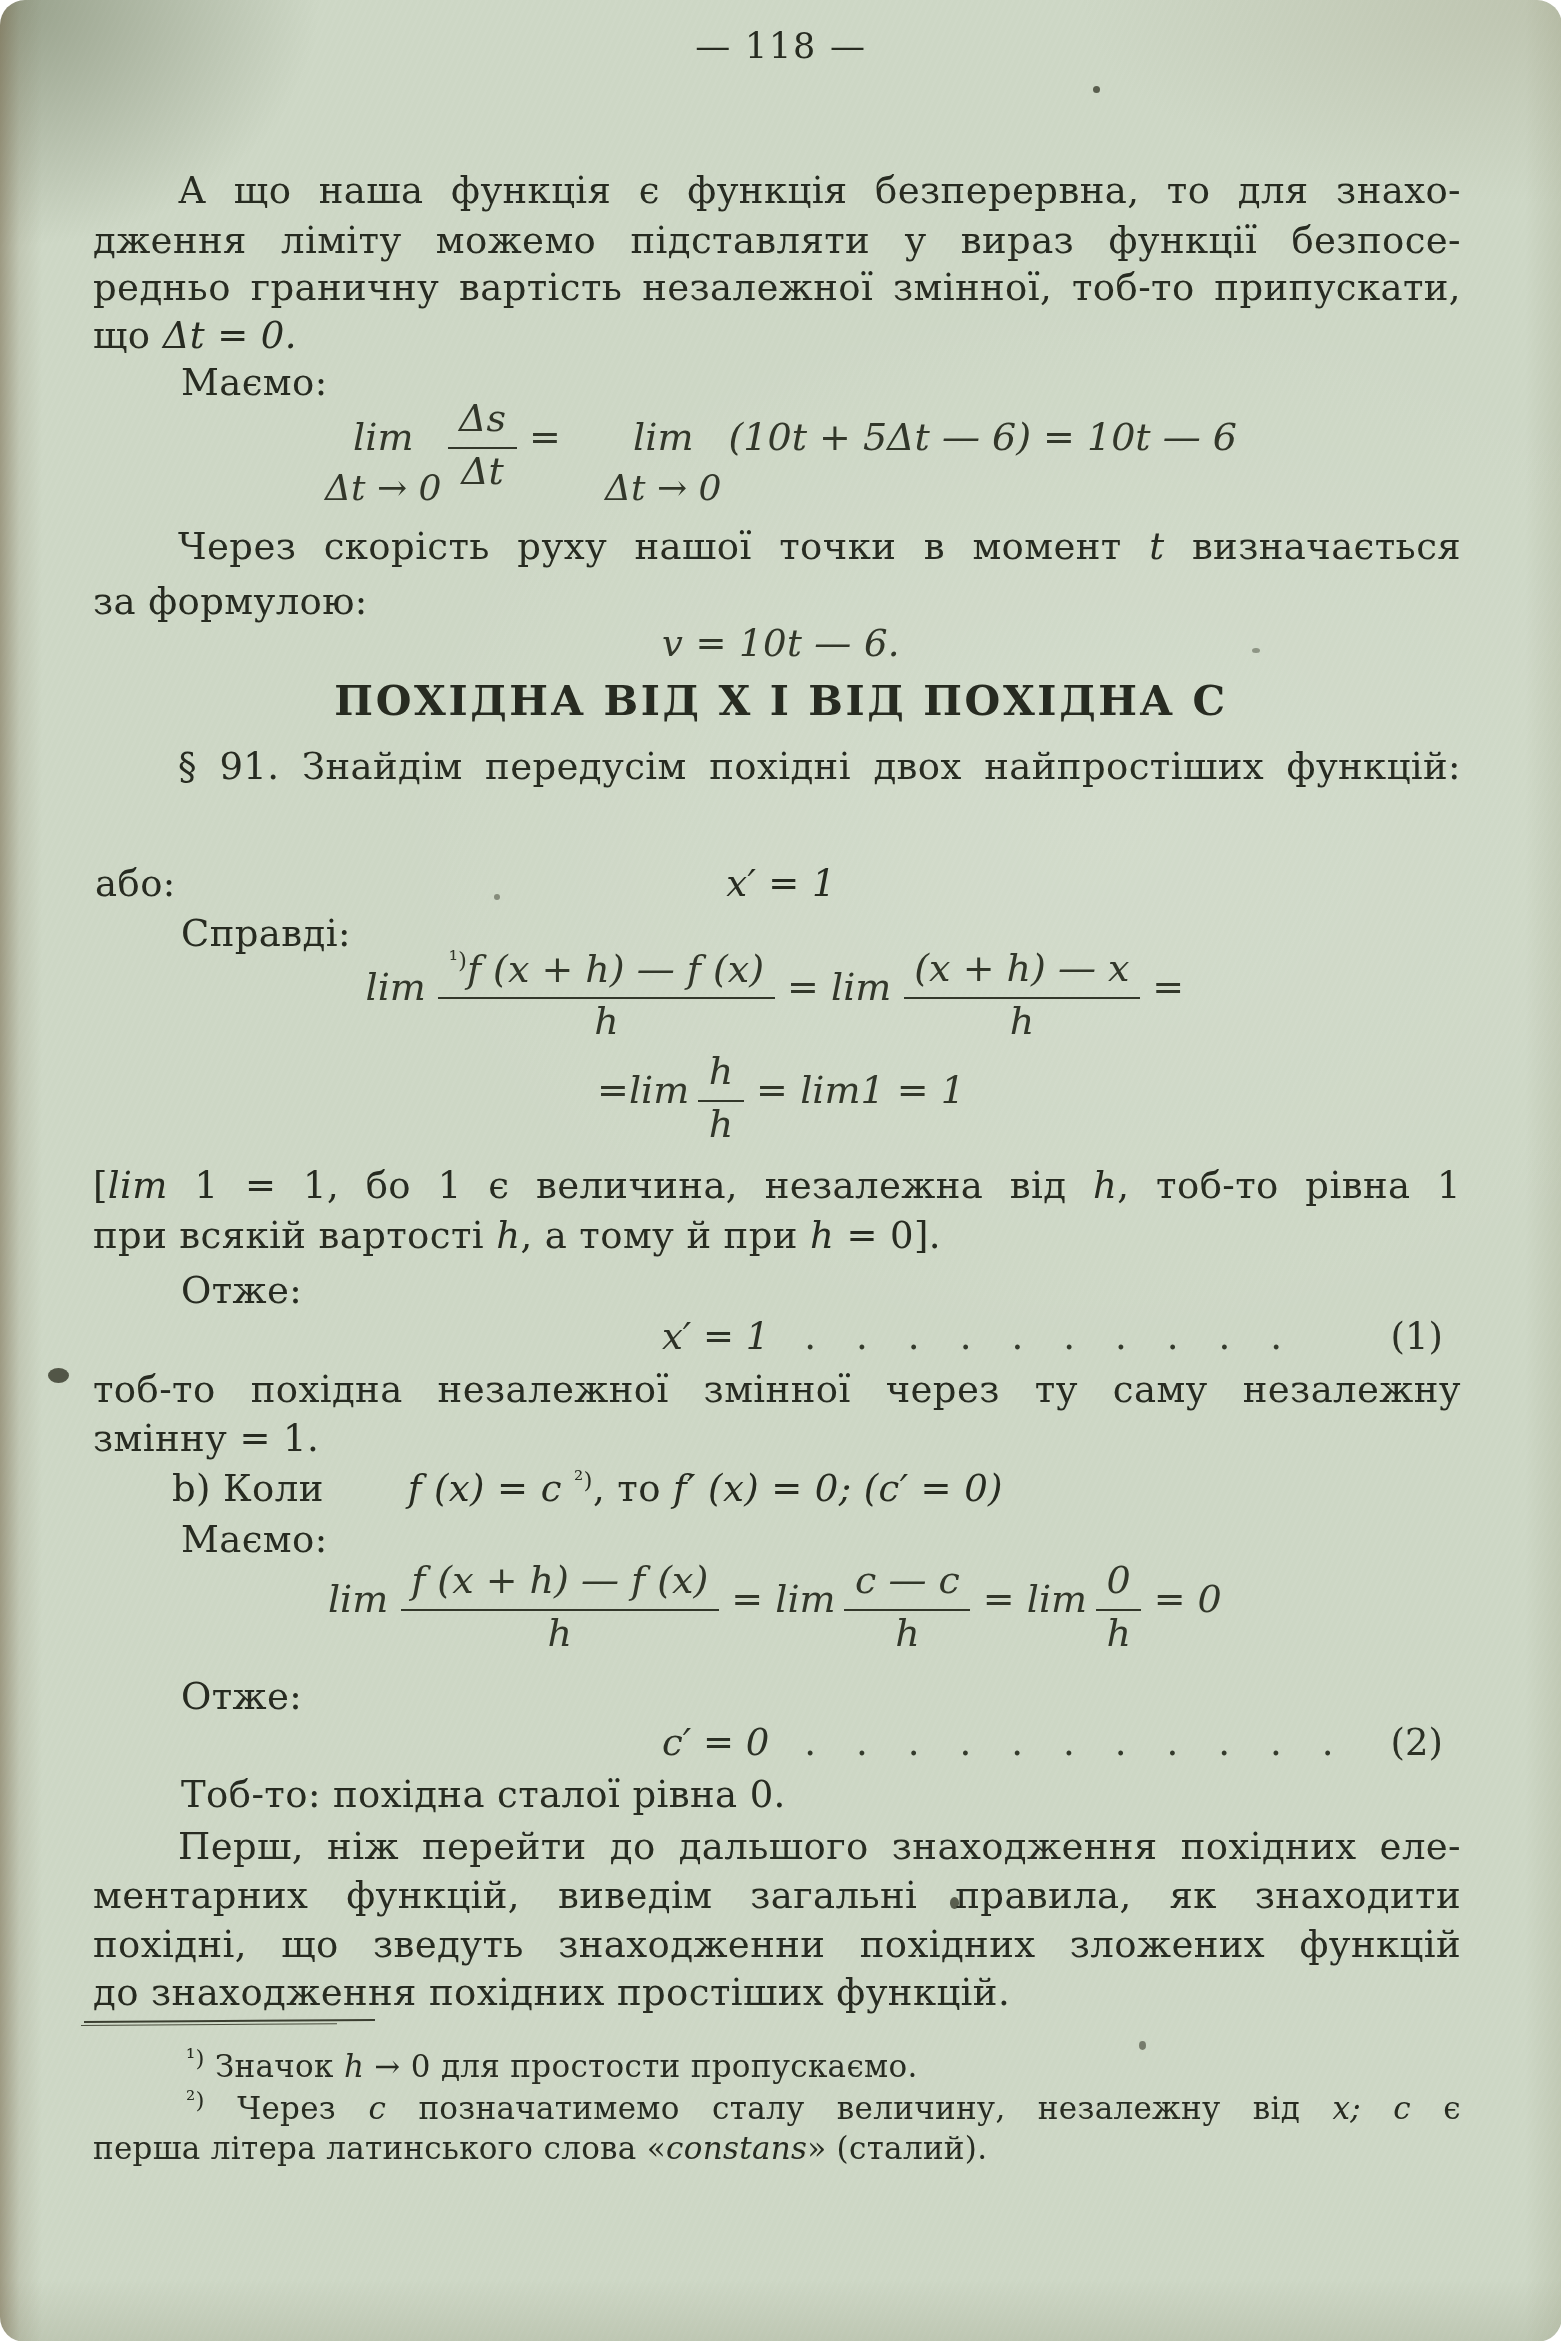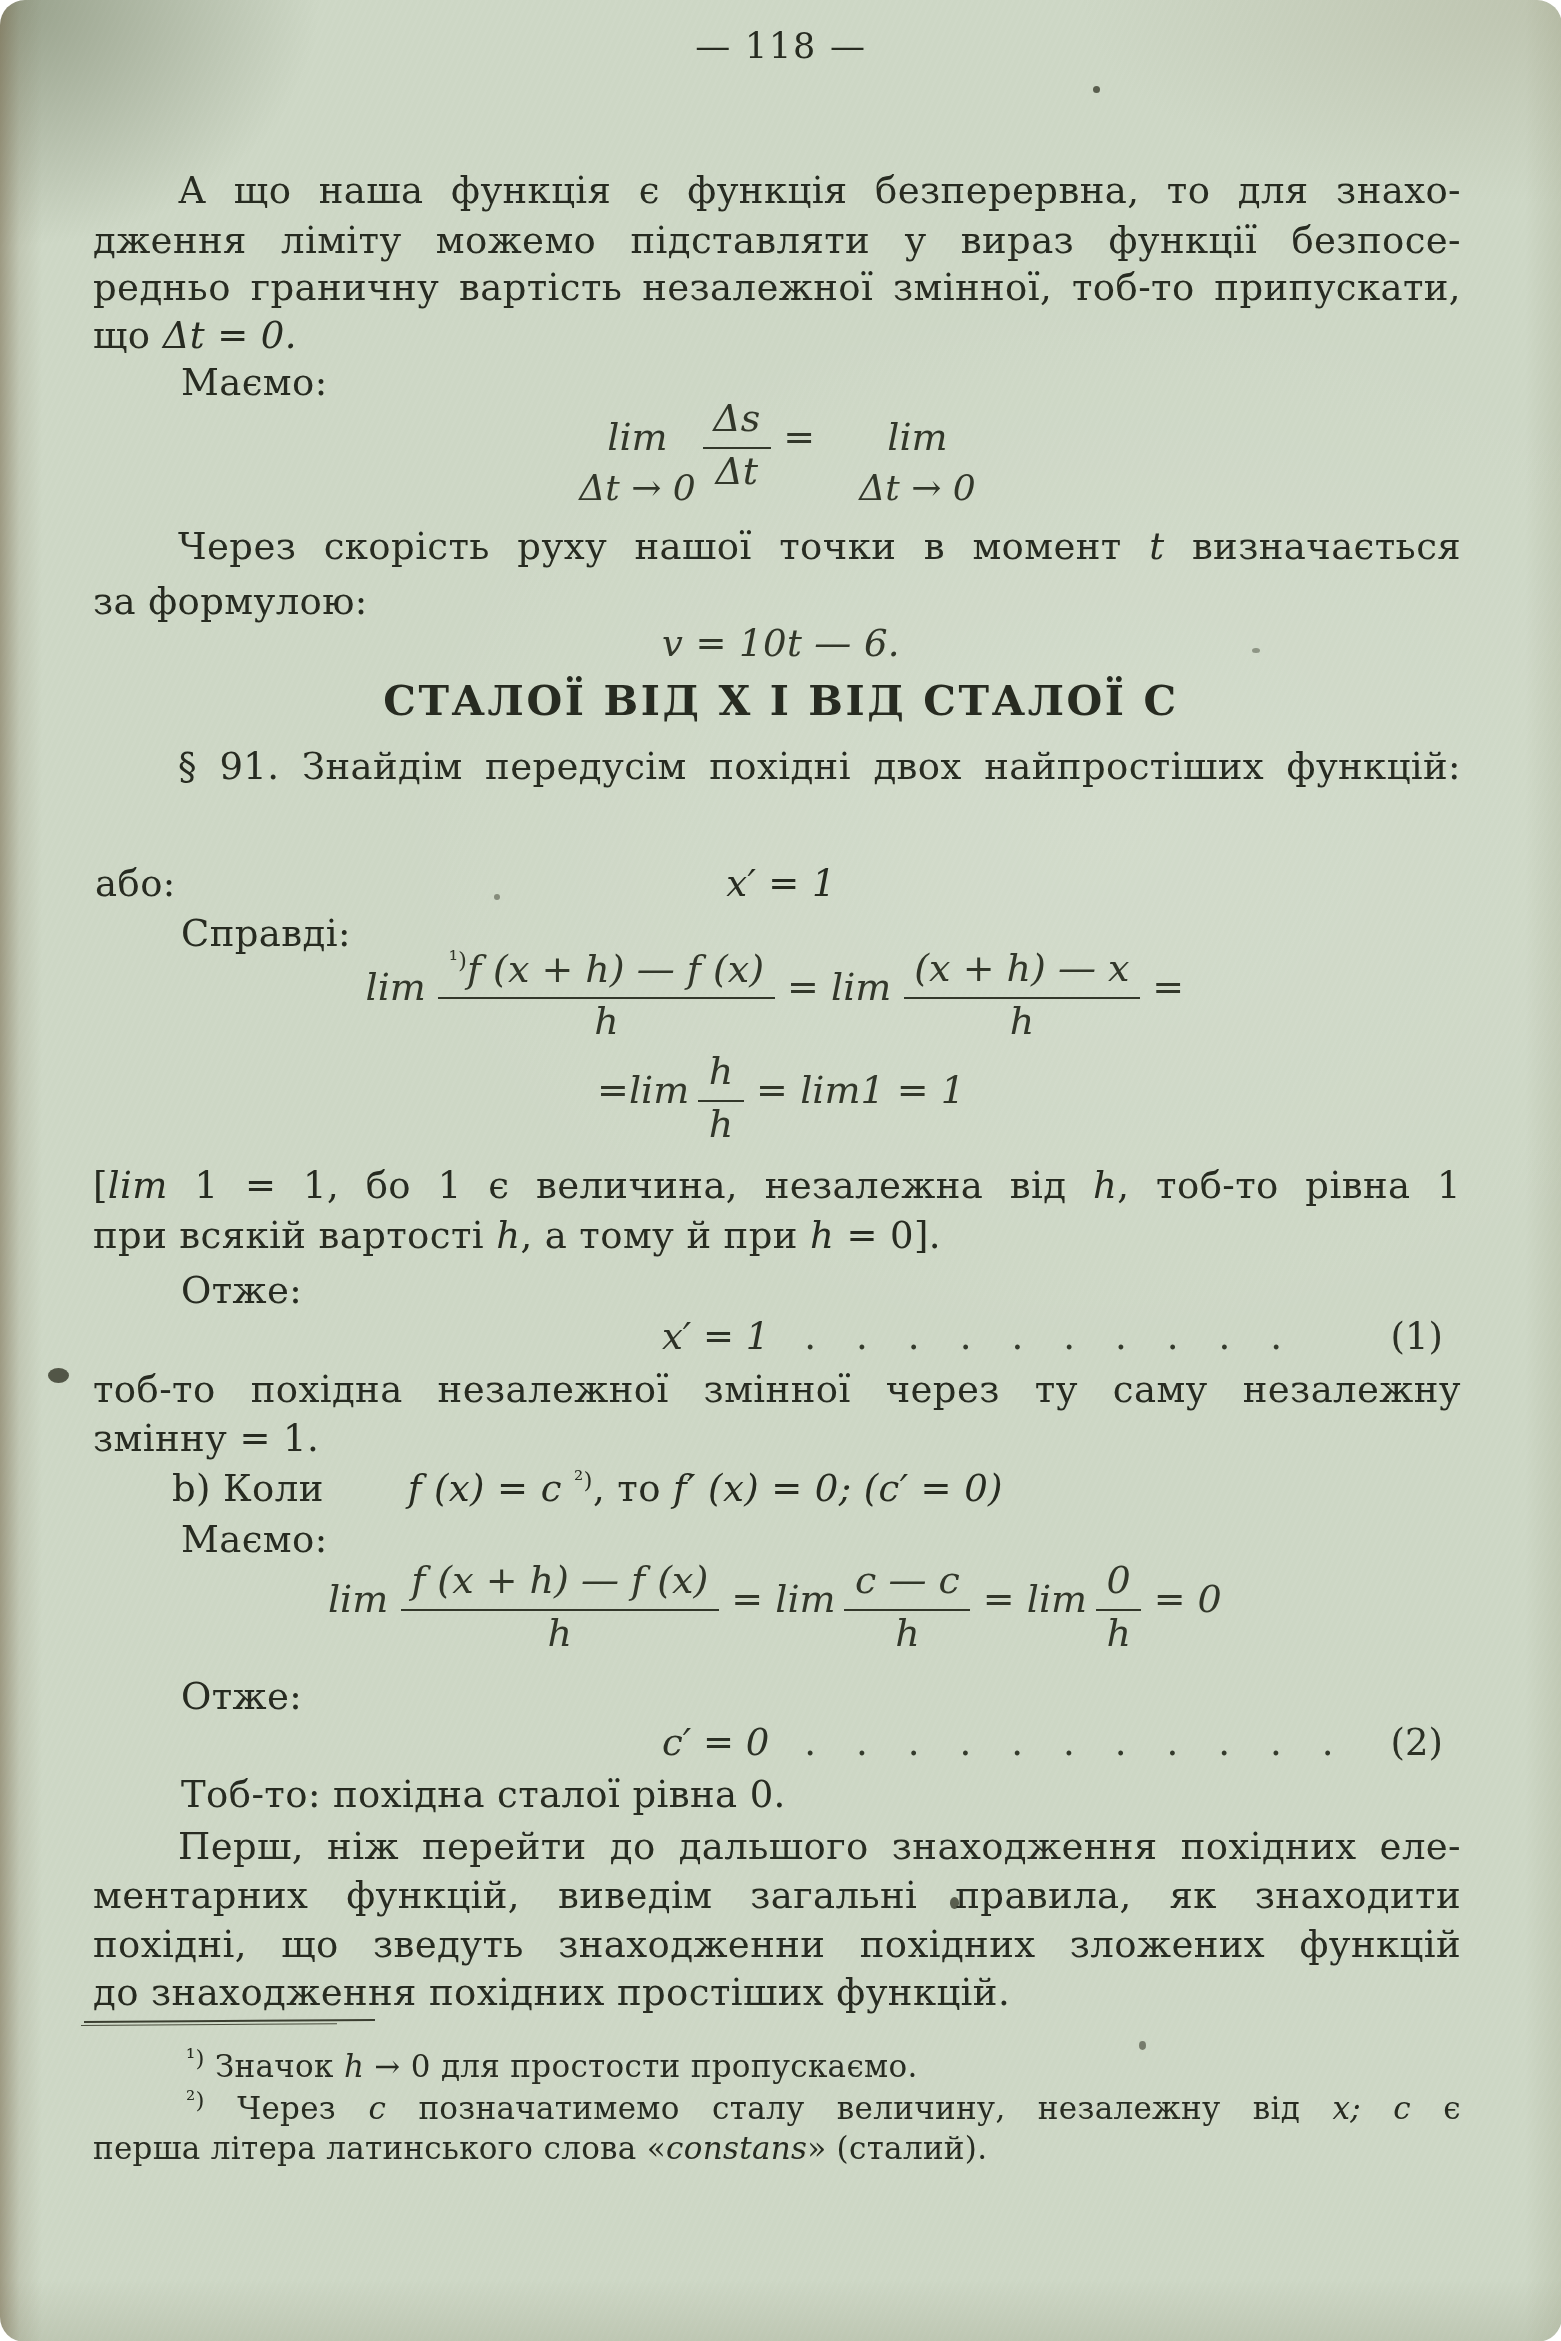--- a/index.html
+++ b/index.html
@@ -75,28 +75,29 @@
       </span>
     <span class="frac">
         <span class="fnum">Δs</span>
         <span class="fden">Δt</span>
       </span>
     <span class="eq">=</span>
     <span class="limu gapl">
         <span class="mi">lim</span>
         <span class="under">Δt → 0</span>
       </span>
+    <span class="inl">(10t + 5Δt — 6) = 10t — 6</span>
   </div>
 
   <div class="ln jf ind" style="top:525px"><span>Через скорість руху нашої точки в момент </span><span class="mi">t</span><span> визначається</span></div>
   <div class="ln" style="top:580px">за формулою:</div>
 
   <div class="centerline mi t" style="top:622px;color:#32372a">v = 10t — 6.</div>
 
-  <div class="heading" style="top:677px">СТАЛОЇ ВІД X І ВІД СТАЛОЇ С</div>
+  <div class="heading" style="top:677px">ПОХІДНА ВІД X І ВІД ПОХІДНА С</div>
 
   <div class="ln jf ind" style="top:745px">§ 91. Знайдім передусім похідні двох найпростіших функцій:</div>
 
   <div class="centerline t" style="top:862px"><span class="abo-label">або:</span><span class="mi">x′ = 1</span></div>
 
   <div class="ln lbl" style="top:912px">Справді:</div>
 
   <div class="fx" style="top:948px">
     <span class="inl" style="margin-right:12.3px">lim</span>
     <span class="frac">

